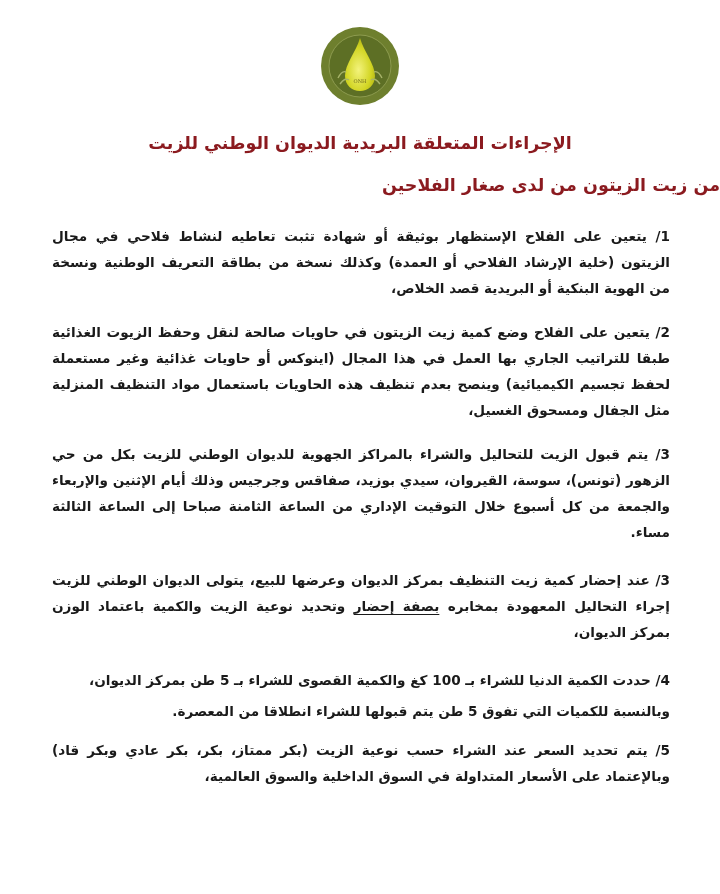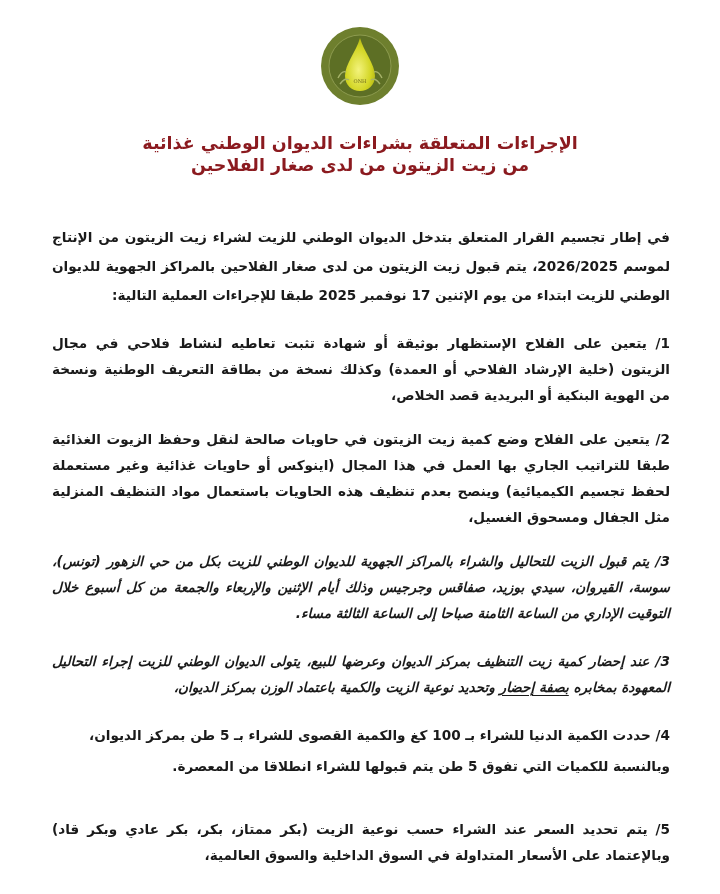--- a/index.html
+++ b/index.html
@@ -31,39 +31,39 @@
       text-align: center;
       direction: rtl;
     }
     .title-line {
       color: #8b1a1f;
       font-weight: bold;
       font-size: 17.5px;
       line-height: 22px;
       margin: 0;
     }
-    .title-line.l2 { margin-top: 0; }
+    .title-line.l2 { margin-top: 20px; text-align: right; }
     .content {
       position: absolute;
       right: 50px;
       left: 52px;
       top: 223px;
       direction: rtl;
       text-align: justify;
       font-weight: bold;
       font-size: 13.6px;
     }
     .para {
       margin: 0 0 18px 0;
       line-height: 26px;
     }
     .para.intro { line-height: 29px; margin-bottom: 20px; }
-    .para.p3 { margin-bottom: 22px; font-style: italic; }
+    .para.p3 { margin-bottom: 22px; }
     .para.p4b { margin-bottom: 4px; }
-    .para.p45 { line-height: 28px; margin-bottom: 36px; }
+    .para.p45 { line-height: 28px; margin-bottom: 12px; }
     .underline { text-decoration: underline; text-underline-offset: 3px; }
   </style>
 </head>
 <body>
 
 <div class="logo-wrap">
   <svg viewBox="0 0 80 80">
     <defs>
       <radialGradient id="dropGrad" cx="45%" cy="60%" r="60%">
         <stop offset="0%" stop-color="#f3f37c"></stop>
@@ -73,26 +73,25 @@
     </defs>
     <circle cx="40" cy="40" r="39" fill="#6e7f2e"></circle>
     <circle cx="40" cy="40" r="31" fill="#5d6f25" stroke="#8d9b4f" stroke-width="1"></circle>
     <path d="M40 12 C 44 26, 55 38, 55 50 C 55 59, 48 65, 40 65 C 32 65, 25 59, 25 50 C 25 38, 36 26, 40 12 Z" fill="url(#dropGrad)"></path>
     <path d="M18 52 q 4 -8 8 -6 M20 58 q 5 -7 9 -4 M62 52 q -4 -8 -8 -6 M60 58 q -5 -7 -9 -4" stroke="#a7b36a" stroke-width="1.4" fill="none"></path>
     <text x="40" y="57" font-size="5" text-anchor="middle" fill="#6e6a1a" font-family="DejaVu Serif, serif">ONH</text>
   </svg>
 </div>
 
 <div class="title-block">
-  <p class="title-line">الإجراءات المتعلقة بشراءات الديوان الوطني غذائية</p>
+  <p class="title-line">الإجراءات المتعلقة البريدية الديوان الوطني للزيت</p>
   <p class="title-line l2">من زيت الزيتون من لدى صغار الفلاحين</p>
 </div>
 
 <div class="content">
-  <p class="para intro">في إطار تجسيم القرار  المتعلق بتدخل الديوان الوطني للزيت لشراء زيت الزيتون من الإنتاج لموسم 2026/2025، يتم قبول زيت الزيتون من لدى صغار الفلاحين بالمراكز الجهوية للديوان الوطني للزيت ابتداء من يوم الإثنين 17 نوفمبر 2025 طبقا للإجراءات العملية التالية:</p>
 
   <p class="para">
     <span>1/</span>
     <span>يتعين على الفلاح الإستظهار  بوثيقة أو شهادة تثبت تعاطيه لنشاط فلاحي في مجال الزيتون (خلية الإرشاد الفلاحي أو العمدة) وكذلك نسخة من بطاقة التعريف الوطنية  ونسخة من الهوية البنكية أو البريدية قصد الخلاص،</span>
   </p>
 
   <p class="para">
     <span>2/</span>
     <span>يتعين على الفلاح وضع كمية زيت الزيتون في حاويات صالحة لنقل وحفظ الزيوت الغذائية طبقا للتراتيب الجاري بها العمل في هذا المجال (اينوكس  أو حاويات غذائية وغير مستعملة لحفظ تجسيم الكيميائية) وينصح بعدم تنظيف هذه الحاويات باستعمال  مواد التنظيف المنزلية مثل الجفال ومسحوق الغسيل،</span>
   </p>

